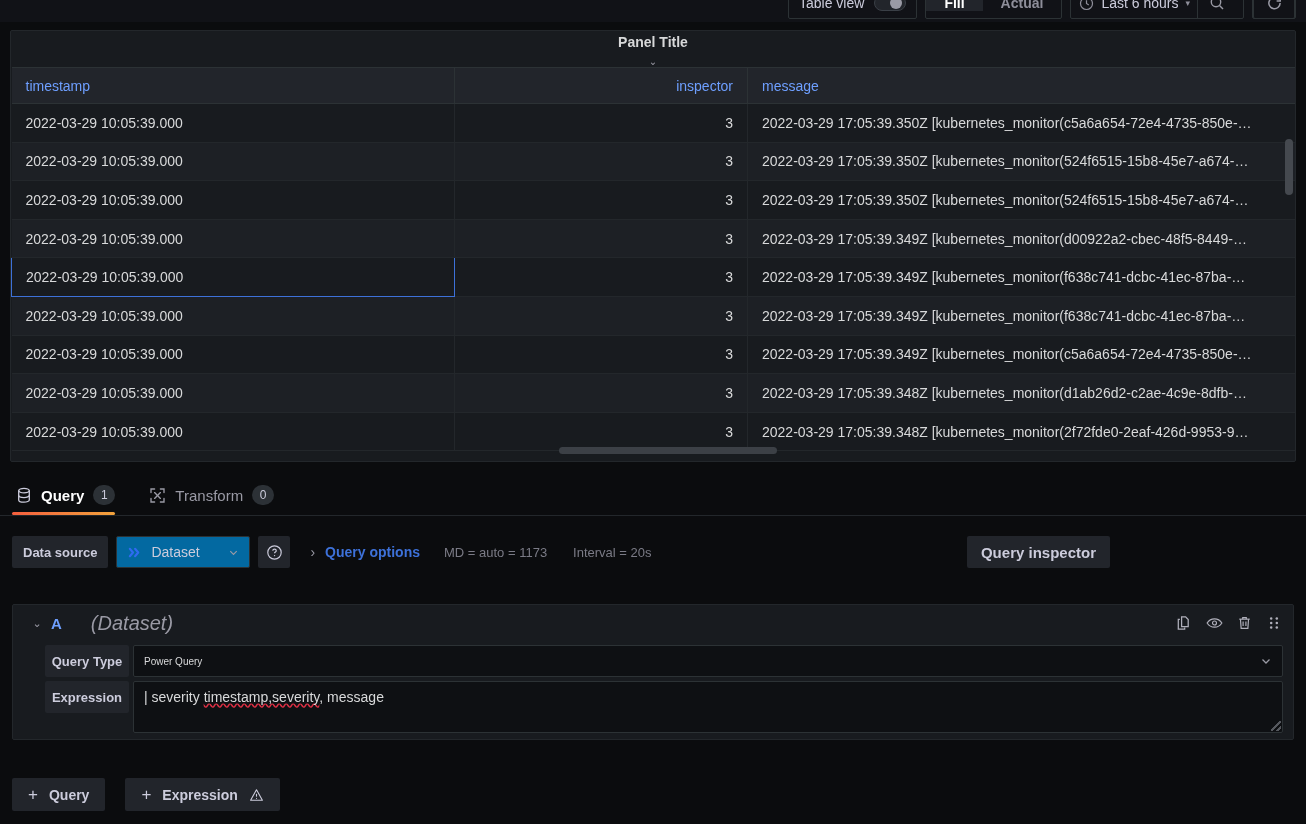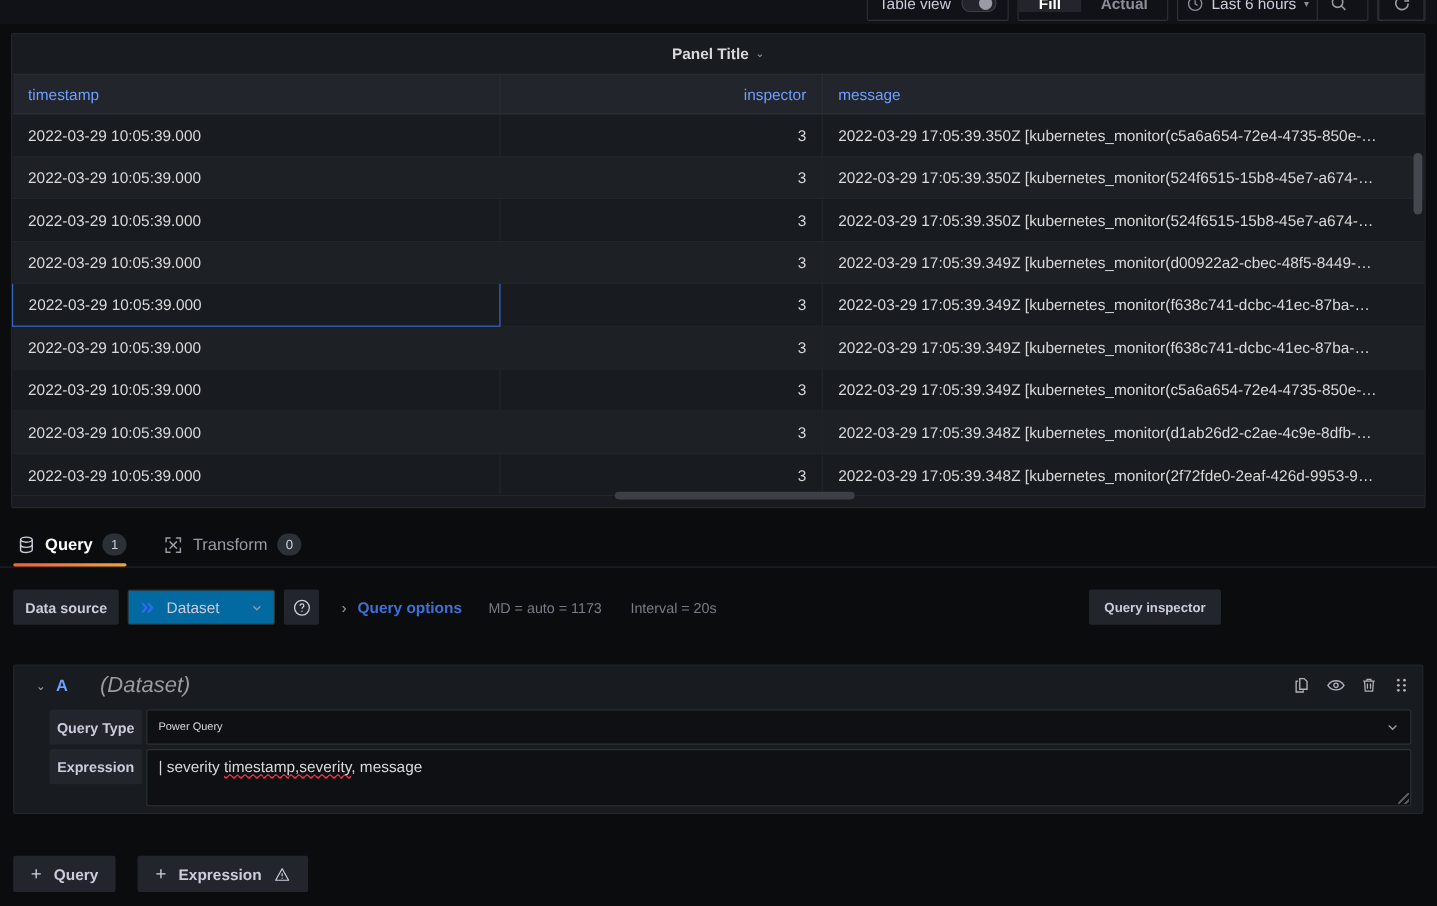--- a/index.html
+++ b/index.html
@@ -60,21 +60,21 @@
   .panel {
     position: absolute; top: 30px; left: 10px;
     width: 1286px; height: 432px;
     background: #181b1f;
     border: 1px solid #23272b;
     border-radius: 2px;
     overflow: hidden;
   }
   .panel-header {
     height: 36px; display: flex; align-items: center;
-    justify-content: center; gap: 6px;
+    justify-content: flex-end; gap: 6px; flex-direction: column;
   }
   .panel-title {
     font-size: 14px; font-weight: bold; color: #d8d9da;
   }
   .panel-caret { font-size: 10px; color: #9a9aa5; }
 
   
   .table-wrap { position: relative; }
   .tbl { width: 1286px; border-collapse: collapse; table-layout: fixed; }
   .tbl col.c-ts { width: 443px; }
@@ -180,21 +180,21 @@
   .qopts .chev { font-size: 14px; color: #9a9aa5; }
   .qopts-label { font-size: 14px; font-weight: bold; color: #3d71d9; }
   .qopts-meta {
     font-size: 13px; color: #7b7b86; margin-left: 16px; white-space: nowrap;
   }
   .qopts-meta + .qopts-meta { margin-left: 18px; }
   .spacer { flex: 1; }
   .qinspect {
     height: 32px; padding: 0 14px; display: flex; align-items: center;
     background: #22252b; border-radius: 2px;
-    font-size: 12px; font-weight: bold; color: #ccccdc;
+    font-size: 15px; font-weight: bold; color: #ccccdc;
     border: none; cursor: pointer;
     font-family: "Liberation Sans", sans-serif;
   }
 
   
   .qrow {
     position: absolute; top: 604px; left: 12px;
     width: 1282px; height: 136px;
     background: #181b1f; border: 1px solid #23272b; border-radius: 2px;
   }

